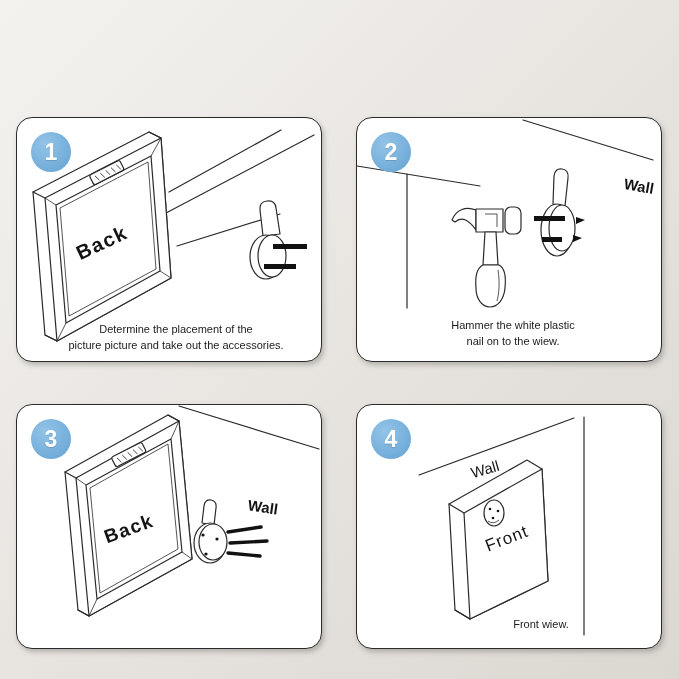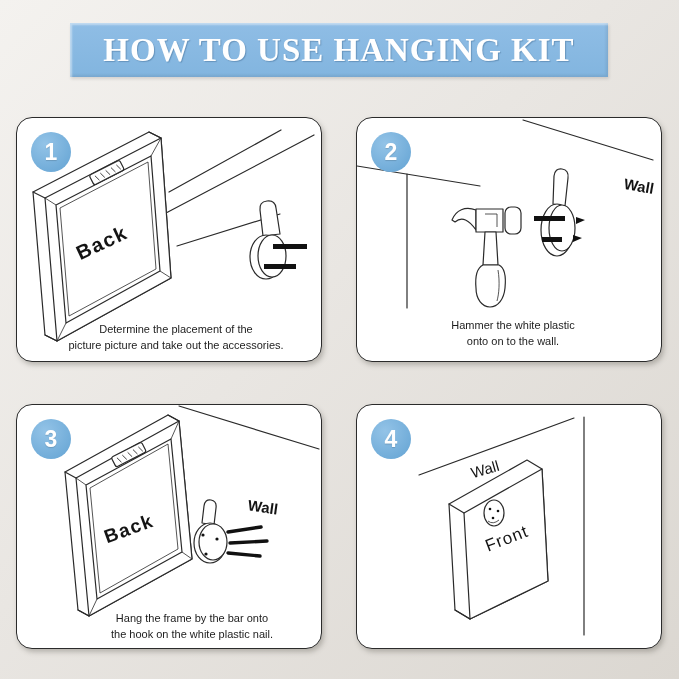--- a/index.html
+++ b/index.html
@@ -57,23 +57,20 @@
   .ln{stroke:#2a2a2a;stroke-width:1.2;fill:none;stroke-linecap:round;}
   .shape{stroke:#2a2a2a;stroke-width:1.2;fill:#ffffff;stroke-linejoin:round;}
   .thin{stroke:#2a2a2a;stroke-width:.8;fill:none;}
   .pin{fill:#111111;stroke:none;}
 </style>
 </head>
 <body>
 
 <div class="stage">
 
-  <div class="banner">
-    <div class="banner-title">HOW TO USE HANGING KIT</div>
-  </div>
 
   <div class="panel" id="panel1">
     <svg width="304" height="243" viewBox="0 0 304 243">
 
       <g>
         <path class="ln" d="M152,74 L264,12"></path>
         <path class="ln" d="M149,95 L297,17"></path>
         <path class="ln" d="M160,128 L263,96"></path>
       </g>
 
@@ -139,21 +136,21 @@
         <path class="pin" d="M219,99 L228,102 L219,106 Z"></path>
         <path class="pin" d="M216,117 L225,120 L216,124 Z"></path>
       </g>
     </svg>
     <div class="stepnum">
         <span>2</span>
       </div>
     <div class="sketch-label lbl-wall2">Wall</div>
     <div class="caption">
       <div>Hammer the white plastic</div>
-      <div>onto on to the wall.</div>
+      <div>nail on to the wiew.</div>
     </div>
   </div>
 
   <div class="panel" id="panel3">
     <svg width="304" height="243" viewBox="0 0 304 243">
       <g>
         <path class="ln" d="M162,1 L302,44"></path>
       </g>
 
       <g>
@@ -181,24 +178,20 @@
         <path d="M211,127 L244,122" stroke="#111" stroke-width="3.4" stroke-linecap="round"></path>
         <path d="M213,138 L250,136" stroke="#111" stroke-width="3.4" stroke-linecap="round"></path>
         <path d="M211,148 L243,151" stroke="#111" stroke-width="3.4" stroke-linecap="round"></path>
       </g>
     </svg>
     <div class="stepnum">
         <span>3</span>
       </div>
     <div class="sketch-label lbl-back3">Back</div>
     <div class="sketch-label lbl-wall3">Wall</div>
-    <div class="caption">
-      <div>Hang the frame by the bar onto</div>
-      <div>the hook on the white plastic nail.</div>
-    </div>
   </div>
 
   <div class="panel" id="panel4">
     <svg width="304" height="243" viewBox="0 0 304 243">
       <g>
         <path class="ln" d="M62,70 L217,13"></path>
         <path class="ln" d="M227,12 L227,230"></path>
       </g>
 
       <g transform="translate(135,86) rotate(-24)">
@@ -220,15 +213,18 @@
         <circle class="pin" cx="141" cy="106" r="1.3"></circle>
         <circle class="pin" cx="136" cy="113" r="1.3"></circle>
         <path class="thin" d="M131,116 Q136,120 142,115"></path>
       </g>
     </svg>
     <div class="stepnum">
         <span>4</span>
       </div>
     <div class="sketch-label lbl-wall4">Wall</div>
     <div class="sketch-label lbl-front4">Front</div>
+    <div class="caption">
+      <div>Front wiew.</div>
+    </div>
   </div>
 
 </div>
 
 </body></html>

